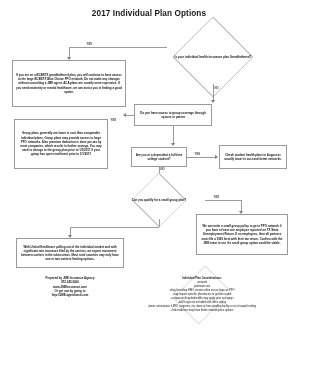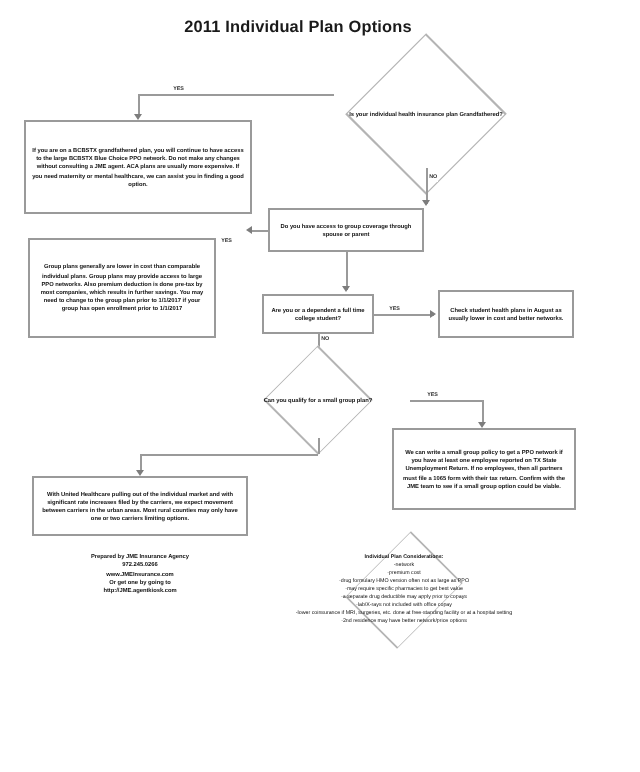--- a/index.html
+++ b/index.html
@@ -101,21 +101,21 @@
     font-size: 2.65px; line-height: 1.5; color: #111;
     padding: 0 4px;
   }
   .considerations .chead { font-weight: bold; }
 </style>
 </head>
 <body>
 
 <div id="canvas">
 
-  <div class="title">2011 Individual Plan Options</div>
+  <div class="title">2017 Individual Plan Options</div>
 
   <div class="diamond" style="left:167px; top:30px; width:92px; height:54px;">
     <div class="dshape" style="transform:rotate(45deg) scale(0.62,1.06);"></div>
     <div class="dtext">Is your individual health insurance plan Grandfathered?</div>
   </div>
 
   <div class="ln lnh" style="left:69px; top:47px; width:98px;"></div>
   <div class="edge-label" style="left:86px; top:43.5px;">YES</div>
   <div class="ln lnv" style="left:69px; top:47px; height:11px;"></div>
   <div class="arrow arrow-down" style="left:67px; top:57px;"></div>

